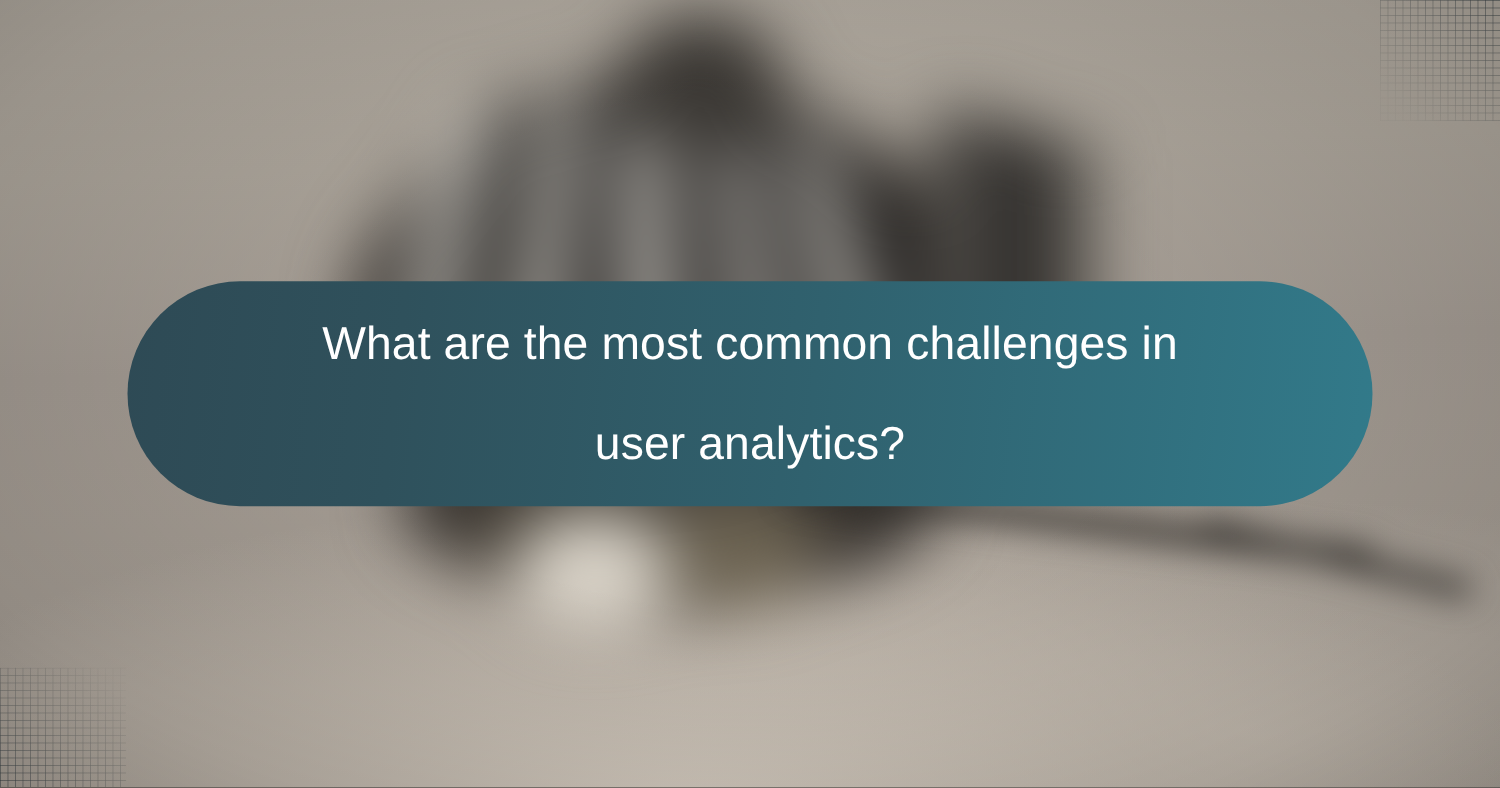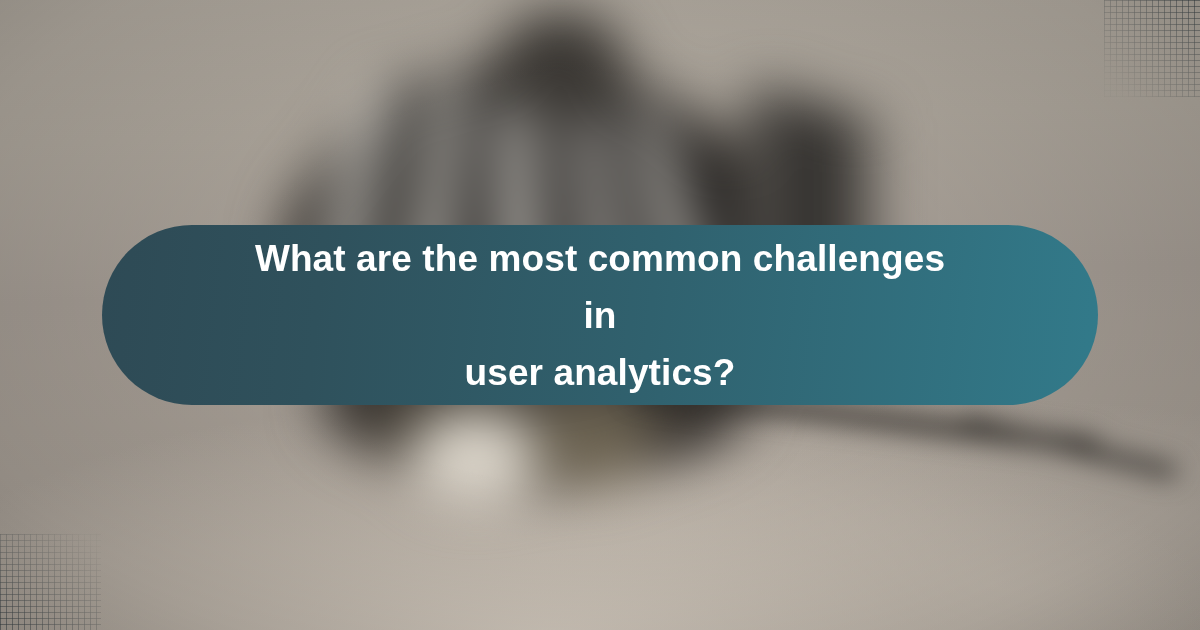--- a/index.html
+++ b/index.html
@@ -109,22 +109,22 @@
     display: flex;
     align-items: center;
     justify-content: center;
     box-sizing: border-box;
     padding: 0 74px;
   }
 
   .question-text {
     color: #ffffff;
     font-size: 37px;
-    line-height: 57px;
-    font-weight: 700;
+    line-height: 80px;
+    font-weight: 400;
     text-align: center;
     letter-spacing: 0.1px;
     max-width: 730px;
     white-space: pre-line;
   }
 </style>
 </head>
 <body>
 
 <div id="stage">

